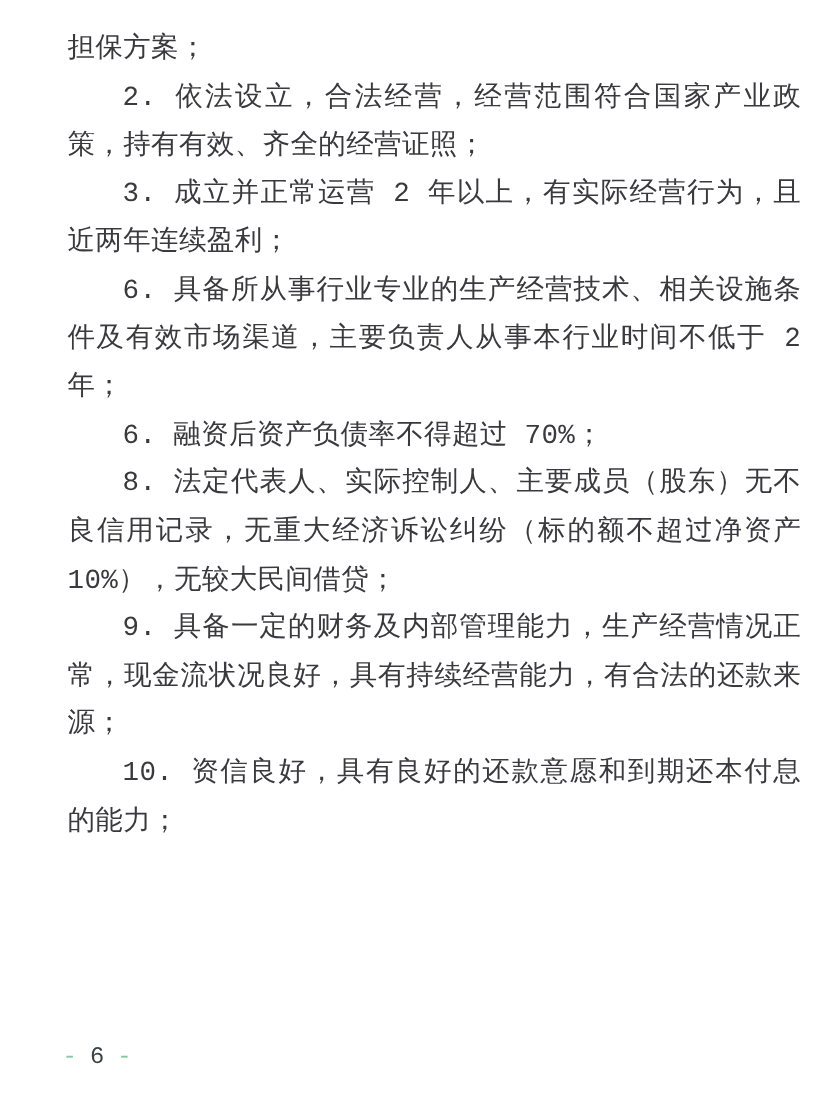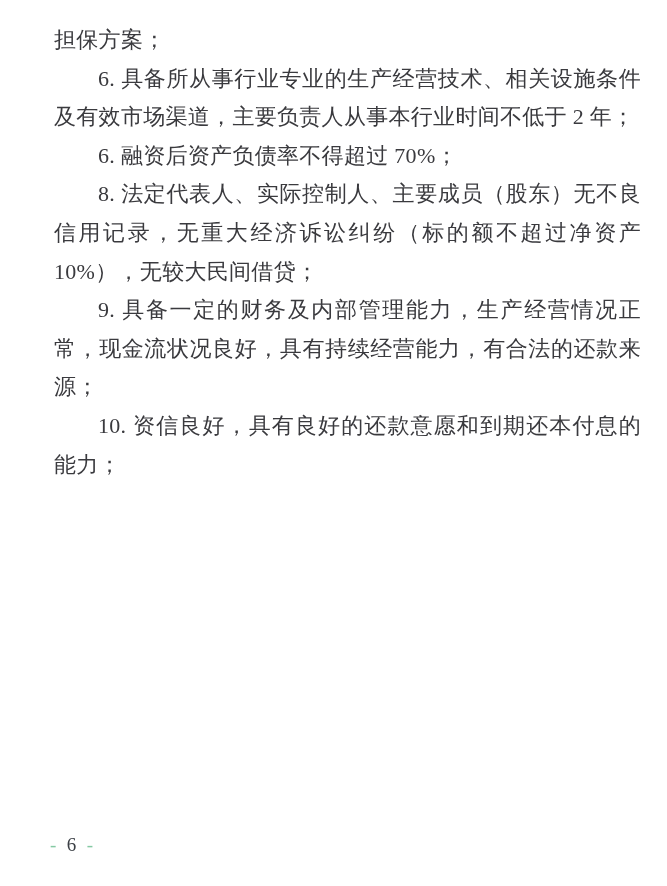--- a/index.html
+++ b/index.html
@@ -6,21 +6,21 @@
     margin: 0;
     padding: 0;
     background: #ffffff;
   }
   .page {
     position: relative;
     width: 667px;
     height: 886px;
     background: #ffffff;
     overflow: hidden;
-    font-family: Liberation Serif, serif;
+    font-family: Liberation Mono, monospace;
   }
   .content {
     position: absolute;
     left: 54px;
     right: 26px;
     top: 21px;
     font-size: 22px;
     line-height: 38.6px;
     color: #3a3a3e;
   }
@@ -56,20 +56,22 @@
     margin: 0 10px;
     color: #3c4046;
   }
 </style>
 </head>
 <body>
 
 <div class="page">
   <div class="content">
     <p class="para no-indent">担保方案；</p>
+    <p class="para">2. 依法设立，合法经营，经营范围符合国家产业政策，持有有效、齐全的经营证照；</p>
+    <p class="para">3. 成立并正常运营 2 年以上，有实际经营行为，且近两年连续盈利；</p>
     <p class="para">6. 具备所从事行业专业的生产经营技术、相关设施条件及有效市场渠道，主要负责人从事本行业时间不低于 2 年；</p>
     <p class="para">6. 融资后资产负债率不得超过 70%；</p>
     <p class="para">8. 法定代表人、实际控制人、主要成员（股东）无不良信用记录，无重大经济诉讼纠纷（标的额不超过净资产 10%），无较大民间借贷；</p>
     <p class="para">9. 具备一定的财务及内部管理能力，生产经营情况正常，现金流状况良好，具有持续经营能力，有合法的还款来源；</p>
     <p class="para">10. 资信良好，具有良好的还款意愿和到期还本付息的能力；</p>
   </div>
 
   <div class="footer">
     <span class="dash">-</span><span class="page-num">6</span><span class="dash">-</span>
   </div>

